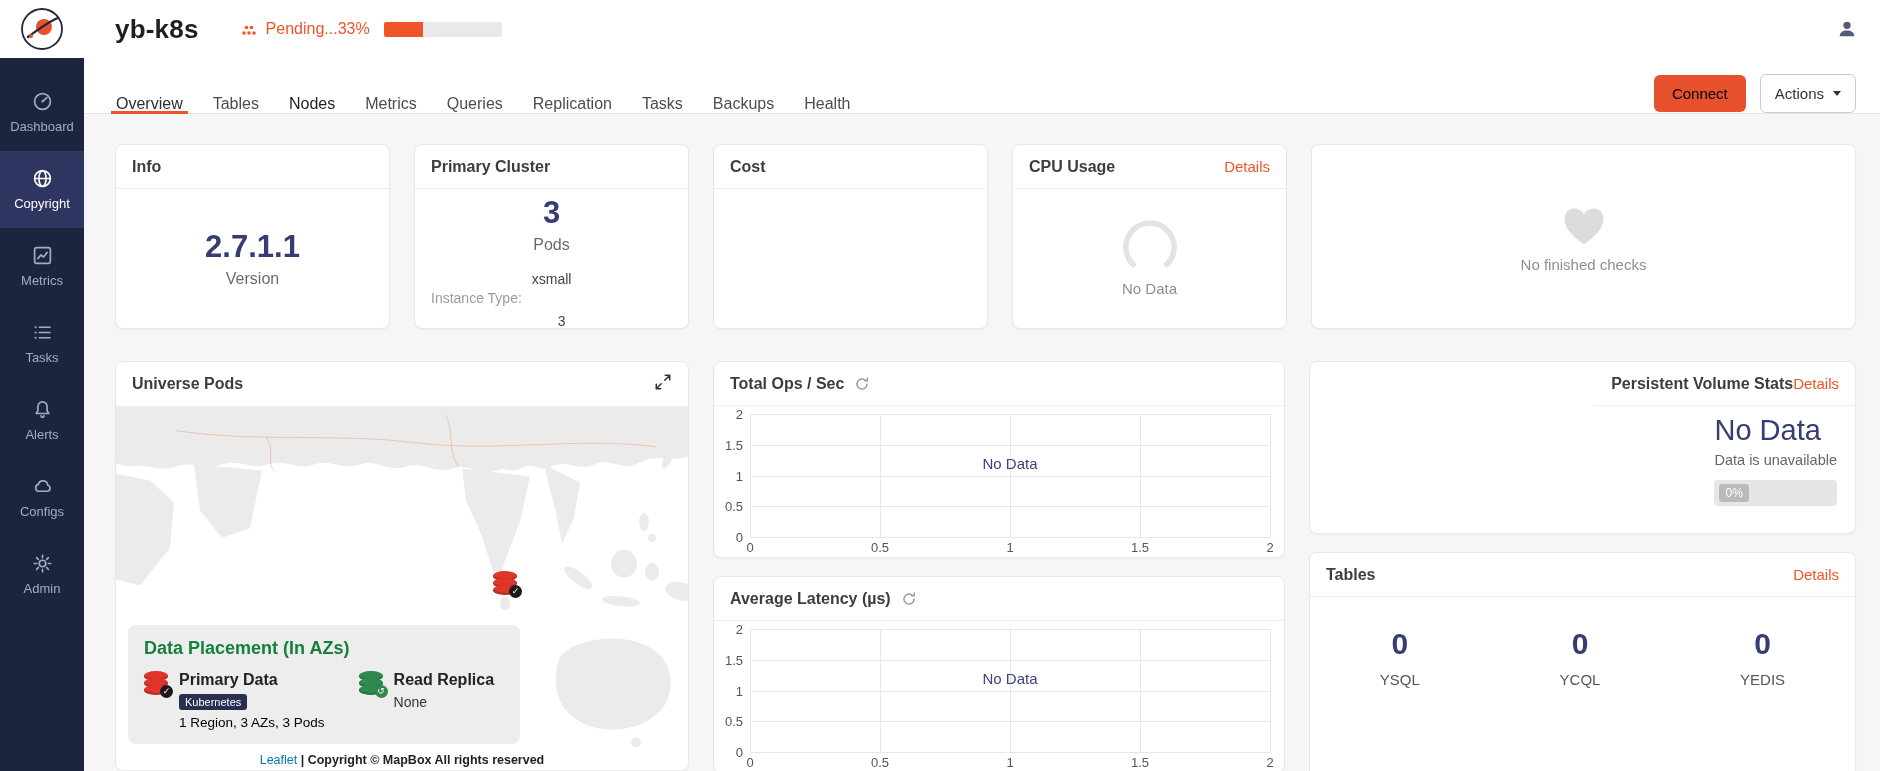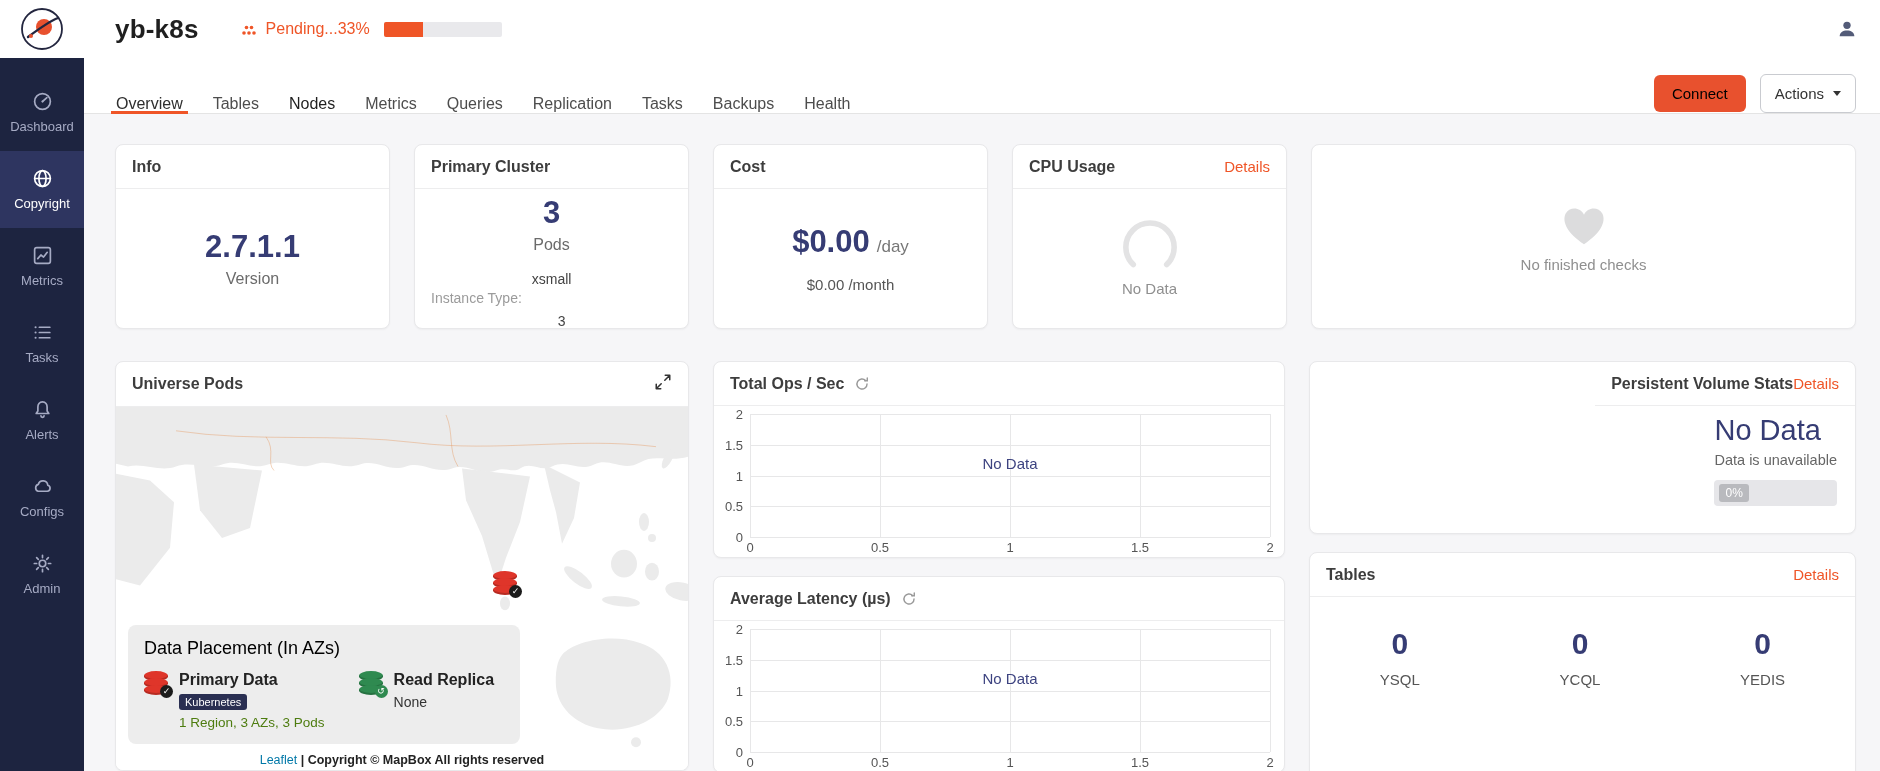--- a/index.html
+++ b/index.html
@@ -86,26 +86,26 @@
   .db i { display:block; width:24px; height:10px; border-radius:50%/48%; background:#df352a; margin-top:-3px;
           box-shadow:inset 0 -2px 0 rgba(0,0,0,.18); }
   .db i:first-child { margin-top:0; }
   .db.green i { background:#2f8a50; }
   .db .badge-dot { position:absolute; right:-5px; bottom:-3px; width:13px; height:13px; border-radius:50%;
                    background:#1b1b1b; color:#fff; font-size:9px; line-height:13px; text-align:center; }
   .db.green .badge-dot { background:#2f8a50; }
 
   .placement-overlay { position:absolute; left:12px; bottom:26px; width:392px; padding:13px 16px 14px;
                        background:rgba(235,235,236,0.92); border-radius:8px; }
-  .placement-title { font-size:18px; font-weight:400; color:#000000; margin-bottom:12px; }
+  .placement-title { font-size:18px; font-weight:700; color:#15803d; margin-bottom:12px; }
   .placement-row { display:flex; gap:34px; }
   .placement-item { display:flex; gap:11px; align-items:flex-start; }
   .pl-name { font-size:16px; font-weight:700; color:#222; }
   .pl-badge { display:inline-block; background:#2a2f52; color:#fff; font-size:11px; padding:2px 6px; border-radius:3px; margin:5px 0 2px; }
-  .pl-desc { font-size:13.5px; color:#4d7c0f; margin-top:3px; }
+  .pl-desc { font-size:13.5px; color:#000000; margin-top:3px; }
   .pl-none { font-size:14px; color:#333; margin-top:5px; }
 
   .attribution { position:absolute; left:0; right:0; bottom:3px; text-align:center; font-size:12.5px; color:#222; }
   .attribution a { color:#0078a8; text-decoration:none; }
   .attribution .attr-rest { font-weight:700; }
 
   
   .c-chart { height:197px; }
   .chart-title-wrap { display:flex; align-items:center; gap:10px; }
   .chart-wrap { flex:1; padding:8px 14px 2px 8px; display:flex; min-height:0; }
@@ -299,27 +299,20 @@
               <span class="v">3</span>
             </div>
           </div>
         </div>
       </div>
 
       <div class="card c-cost">
         <div class="card-header">
             <span>Cost</span>
           </div>
-        <div class="center-body">
-          <div class="cost-line">
-            <span class="big-num">$0.00</span>
-            <span class="cost-per">/day</span>
-          </div>
-          <div class="cost-month">$0.00 /month</div>
-        </div>
       </div>
 
       <div class="card c-cpu">
         <div class="card-header">
           <span>CPU Usage</span>
           <span class="hdr-right"><a class="details-link">Details</a></span>
         </div>
         <div class="center-body">
           <svg class="gauge-svg" width="70" height="52" viewBox="0 0 70 56">
             <path d="M 17 48 A 26 26 0 1 1 53 48" fill="none" stroke="#e3e3e4" stroke-width="6" stroke-linecap="round"></path>

